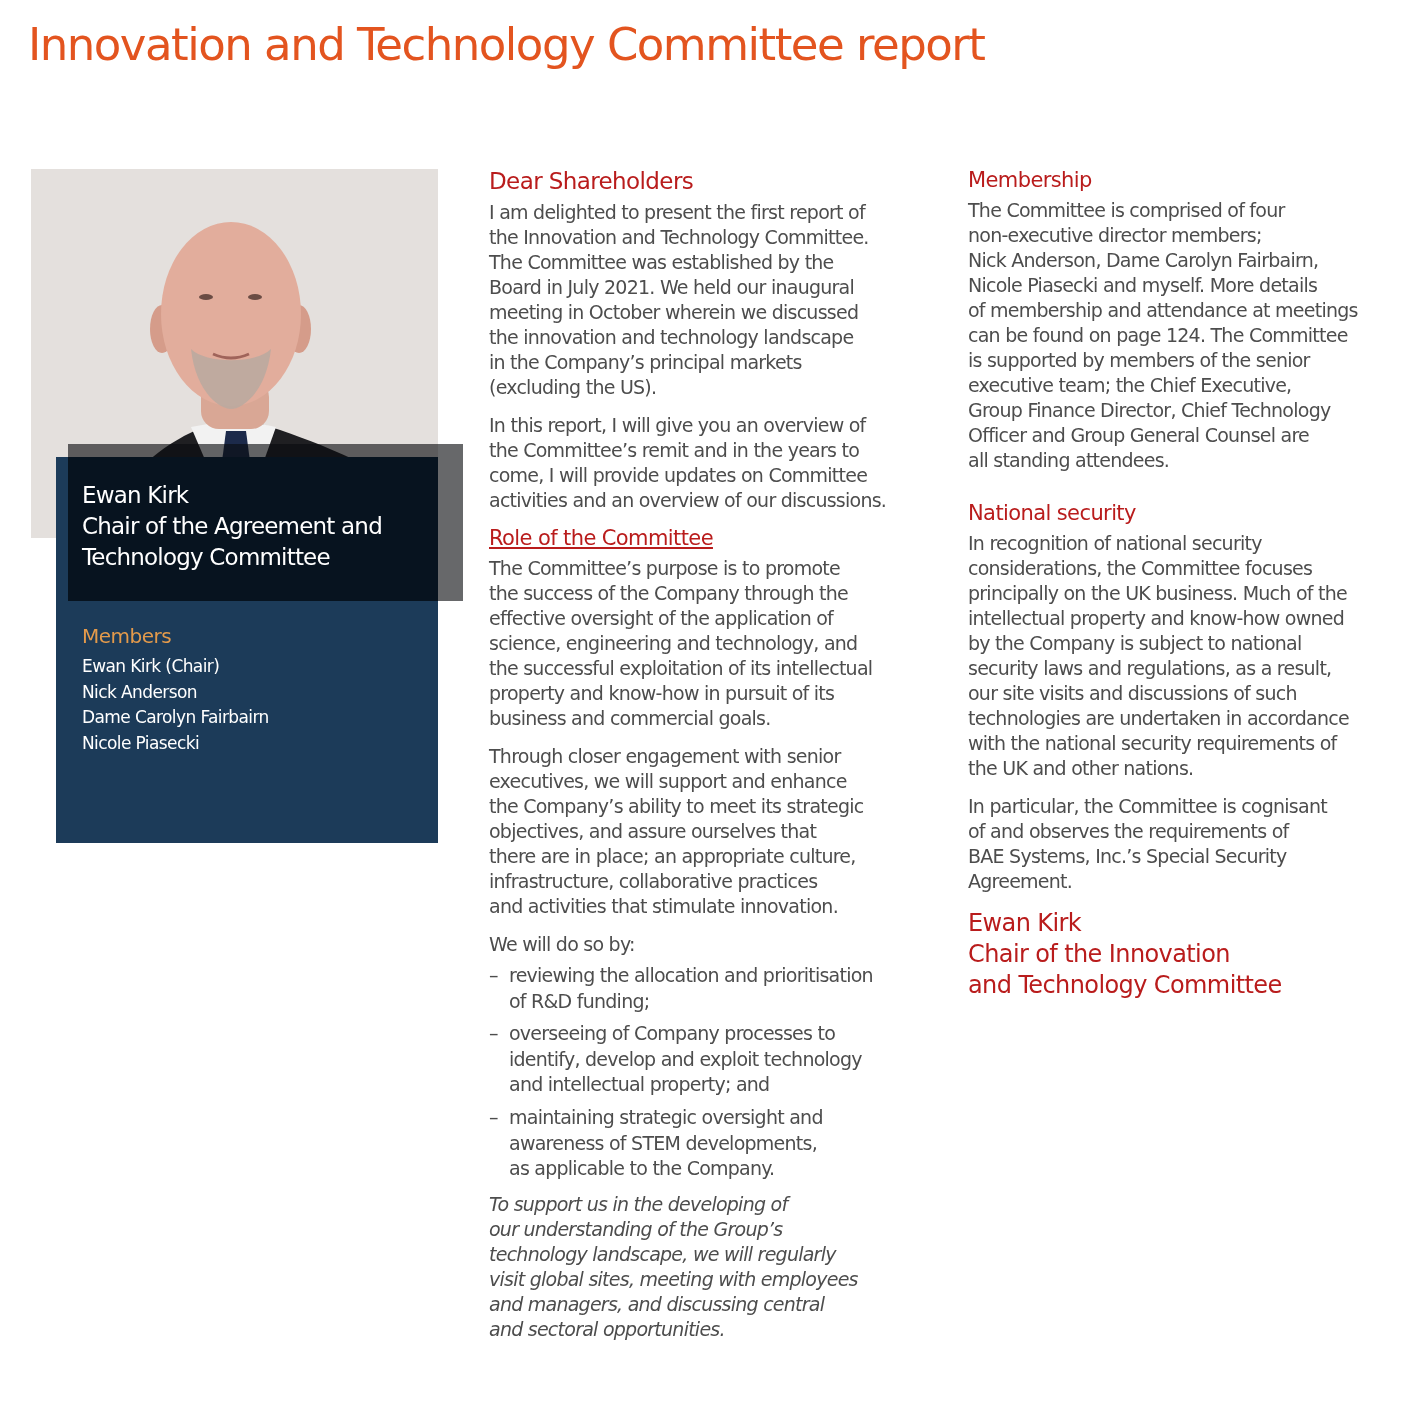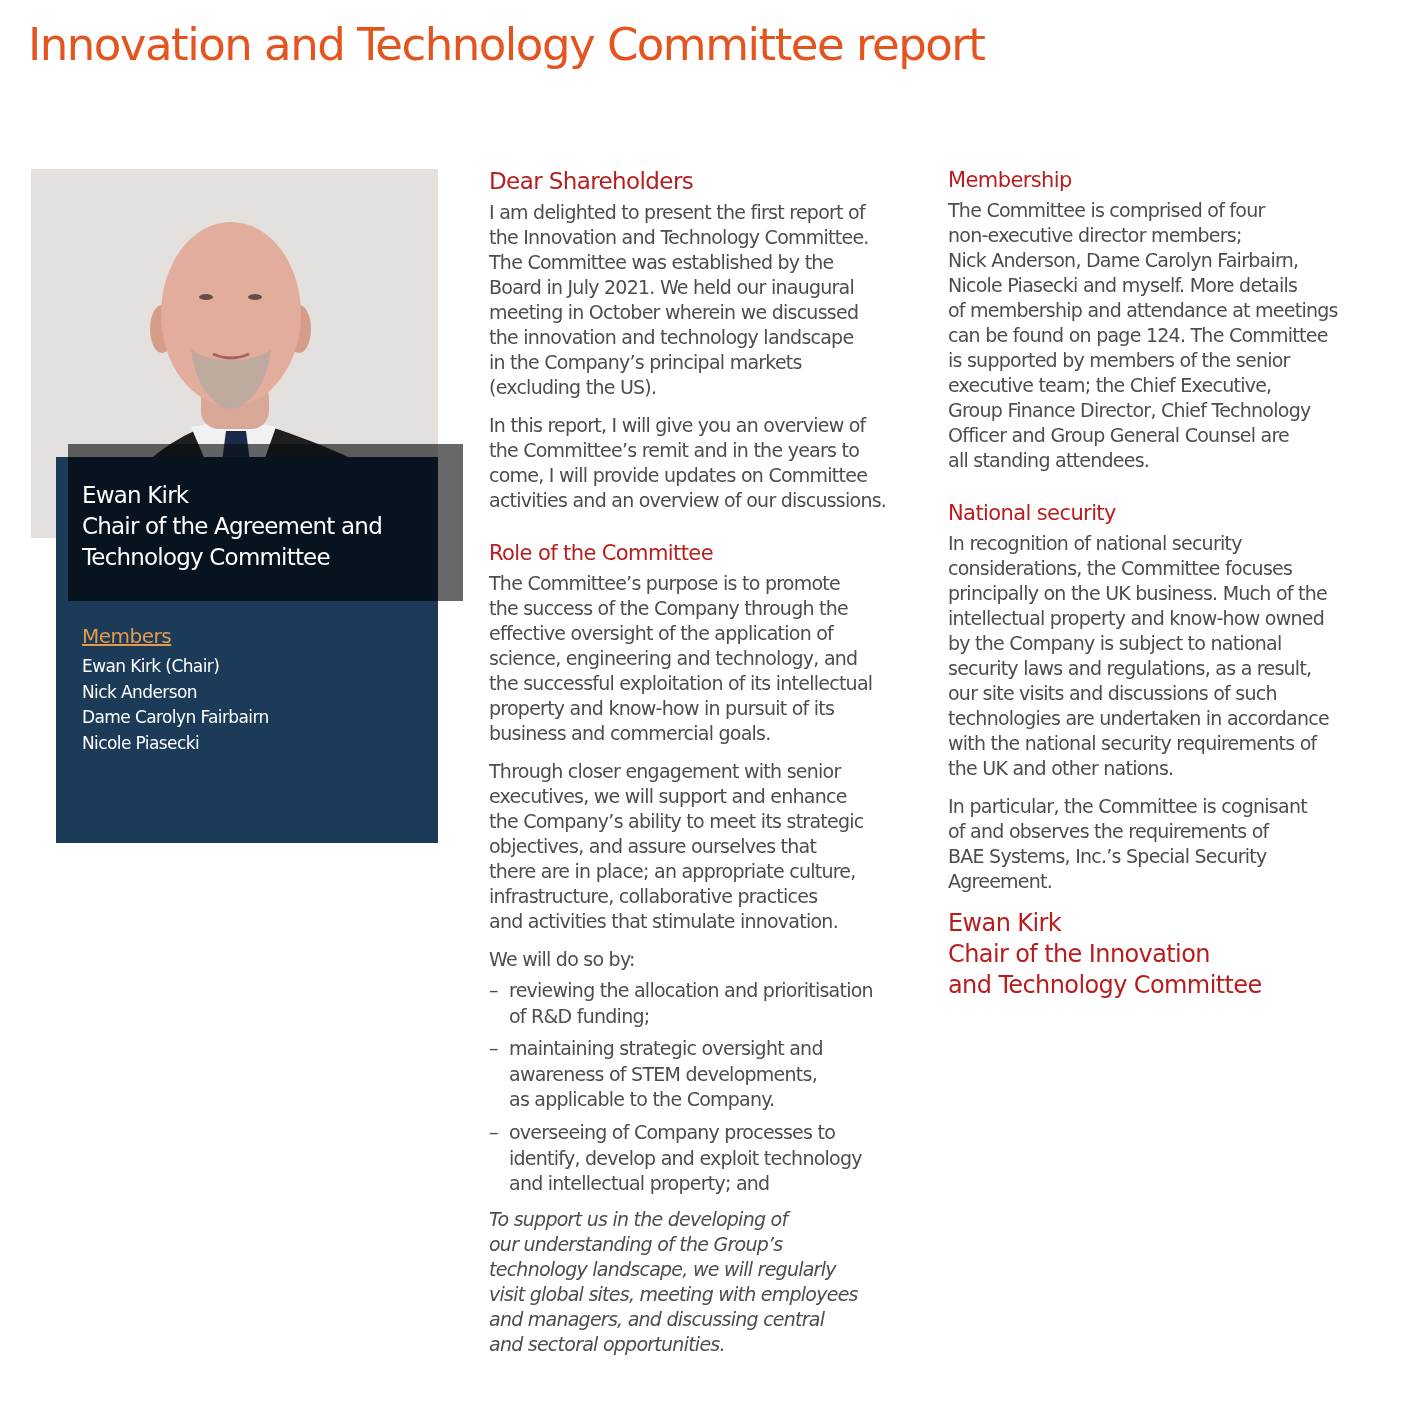--- a/index.html
+++ b/index.html
@@ -12,38 +12,38 @@
   
   .photo-bg { position:absolute; left:31px; top:169px; width:407px; height:369px; background:#e4e0dd; overflow:hidden; }
   .navy-panel { position:absolute; left:56px; top:457px; width:382px; height:386px; background:#1c3b59; }
   .name-overlay { position:absolute; left:68px; top:444px; width:395px; height:157px;
                   background:rgba(10,12,14,0.62); }
   .name-inner { position:absolute; left:68px; top:457px; width:370px; height:144px; background:#07131f; }
   .name-text { position:absolute; left:82px; top:480px; color:#ffffff;
                font-family:"DejaVu Sans", sans-serif; font-size:23px; line-height:31px; letter-spacing:-0.8px; }
   .members { position:absolute; left:82px; top:624px; color:#ffffff;
              font-family:"DejaVu Sans", sans-serif; }
-  .members h3 { margin:0 0 6px 0; font-weight:normal; font-size:20px; color:#e39a4b; letter-spacing:-0.5px;text-decoration:underline; }
+  .members h3 { margin:0 0 6px 0; font-weight:normal; font-size:20px; color:#e39a4b; letter-spacing:-0.5px; }
   .members ul { list-style:none; margin:0; padding:0; }
   .members li { font-size:17px; line-height:25.5px; letter-spacing:-0.6px; }
 
   
   .person { position:absolute; left:0; top:0; width:407px; height:369px; }
 
   
   .col { position:absolute; width:430px; font-family:"DejaVu Sans", sans-serif; }
   .col h2 { margin:0; font-weight:normal; color:#b91c1c; letter-spacing:-0.6px; }
   .col p { margin:0; font-size:19px; line-height:25px; letter-spacing:-0.75px; color:#4d4d4d; white-space:pre-line; }
   .col p + p { margin-top:13px; }
   .col ul { list-style:none; margin:6px 0 0 0; padding:0; }
   .col li { position:relative; padding-left:20px; font-size:19px; line-height:25.6px;
             letter-spacing:-0.75px; color:#4d4d4d; white-space:pre-line; margin-bottom:7px; }
   .col li::before { content:"–"; position:absolute; left:0; top:0; }
   .col1 { left:489px; top:166px; }
-  .col2 { left:948px; top:166px; }
+  .col2 { left:968px; top:166px; }
   .h-big { font-size:23px; line-height:30px; margin-bottom:4px !important; }
   .h-mid { font-size:21px; line-height:28px; margin-bottom:4px !important; }
   .signoff { margin-top:14px !important; font-size:24px !important; line-height:31px !important; letter-spacing:-0.8px; white-space:pre-line; }
 </style>
 </head>
 <body>
 
 <h1 class="title">Innovation and Technology Committee report</h1>
 
 <div class="photo-bg" aria-label="Portrait photo of Ewan Kirk">
@@ -95,45 +95,45 @@
 The Committee was established by the
 Board in July 2021. We held our inaugural
 meeting in October wherein we discussed
 the innovation and technology landscape
 in the Company’s principal markets
 (excluding the US).</p>
   <p>In this report, I will give you an overview of
 the Committee’s remit and in the years to
 come, I will provide updates on Committee
 activities and an overview of our discussions.</p>
-  <h2 class="h-mid" style="margin-top:26px;">Role of the Committee</h2>
+  <h2 class="h-mid" style="margin-top:11px;text-decoration:underline;">Role of the Committee</h2>
   <p>The Committee’s purpose is to promote
 the success of the Company through the
 effective oversight of the application of
 science, engineering and technology, and
 the successful exploitation of its intellectual
 property and know-how in pursuit of its
 business and commercial goals.</p>
   <p>Through closer engagement with senior
 executives, we will support and enhance
 the Company’s ability to meet its strategic
 objectives, and assure ourselves that
 there are in place; an appropriate culture,
 infrastructure, collaborative practices
 and activities that stimulate innovation.</p>
   <p>We will do so by:</p>
   <ul>
     <li>reviewing the allocation and prioritisation
 of R&amp;D funding;</li>
+    <li>overseeing of Company processes to
+identify, develop and exploit technology
+and intellectual property; and</li>
     <li>maintaining strategic oversight and
 awareness of STEM developments,
 as applicable to the Company.</li>
-    <li>overseeing of Company processes to
-identify, develop and exploit technology
-and intellectual property; and</li>
   </ul>
   <p style="margin-top:10px;font-style:italic;">To support us in the developing of
 our understanding of the Group’s
 technology landscape, we will regularly
 visit global sites, meeting with employees
 and managers, and discussing central
 and sectoral opportunities.</p>
 </div>
 
 <div class="col col2">

